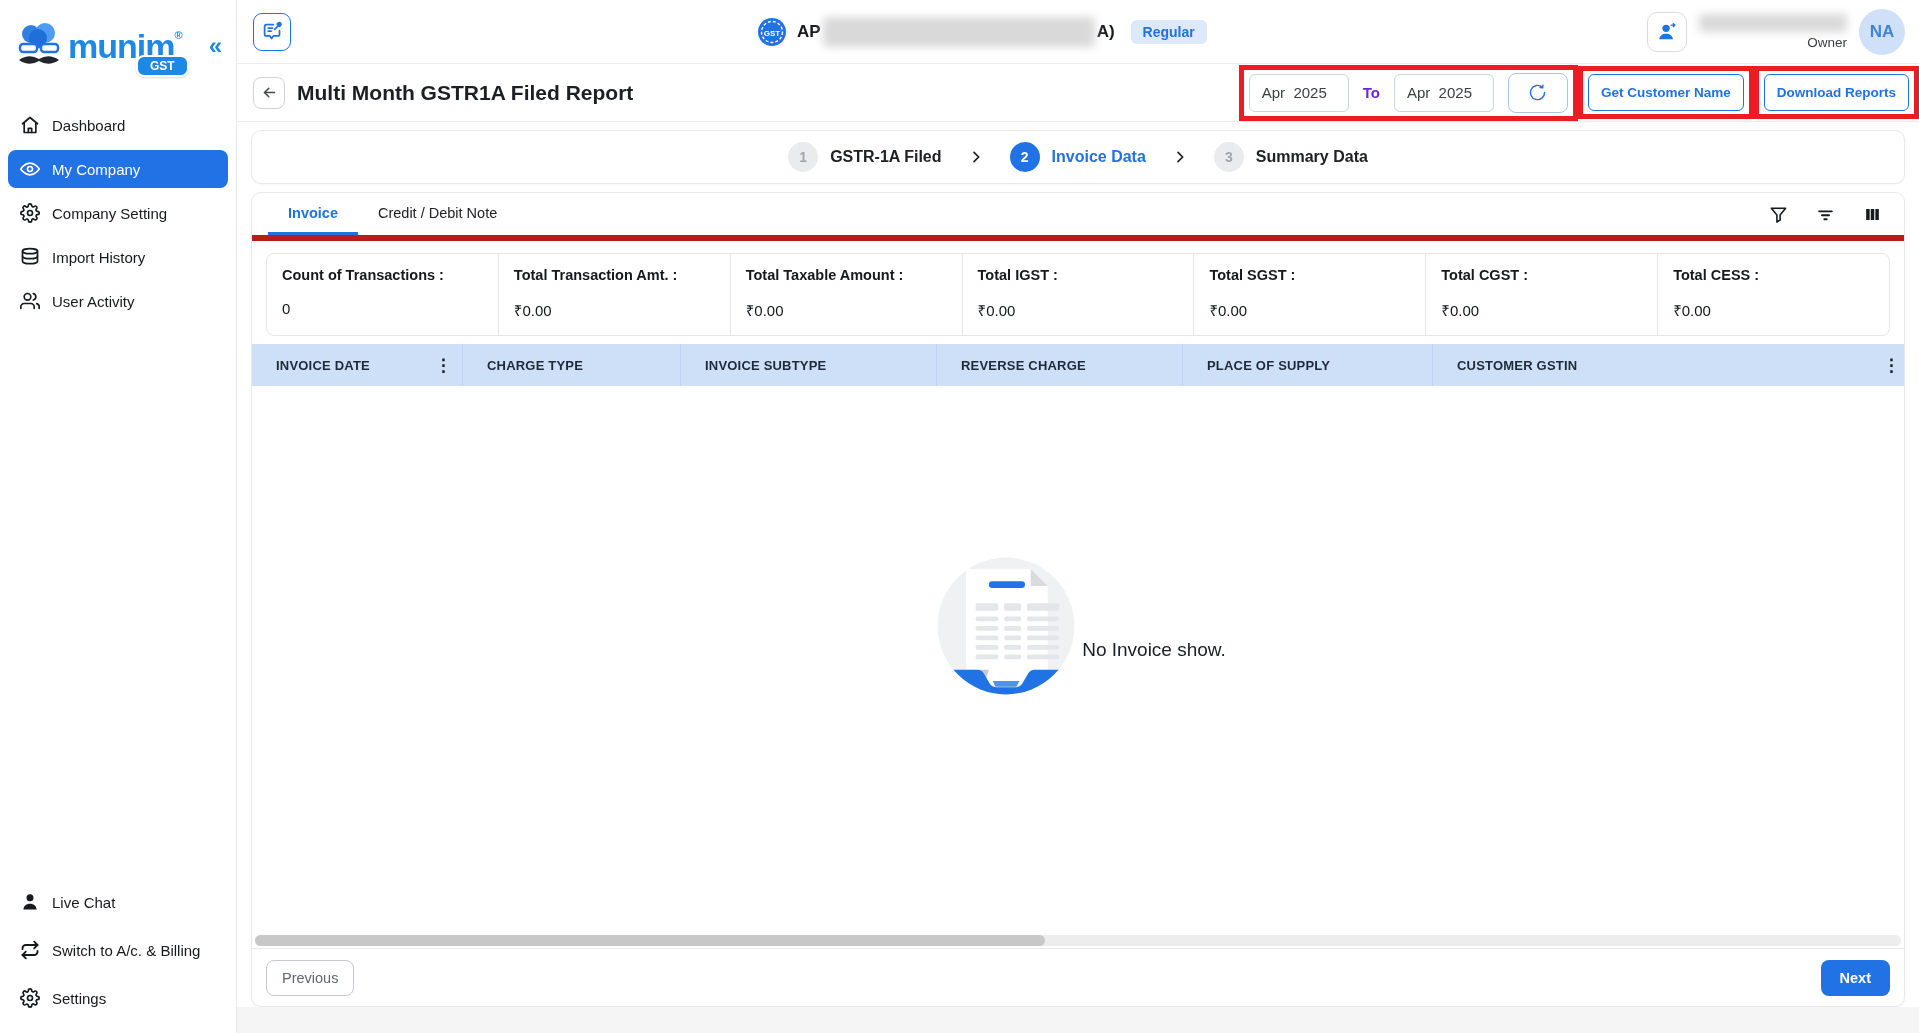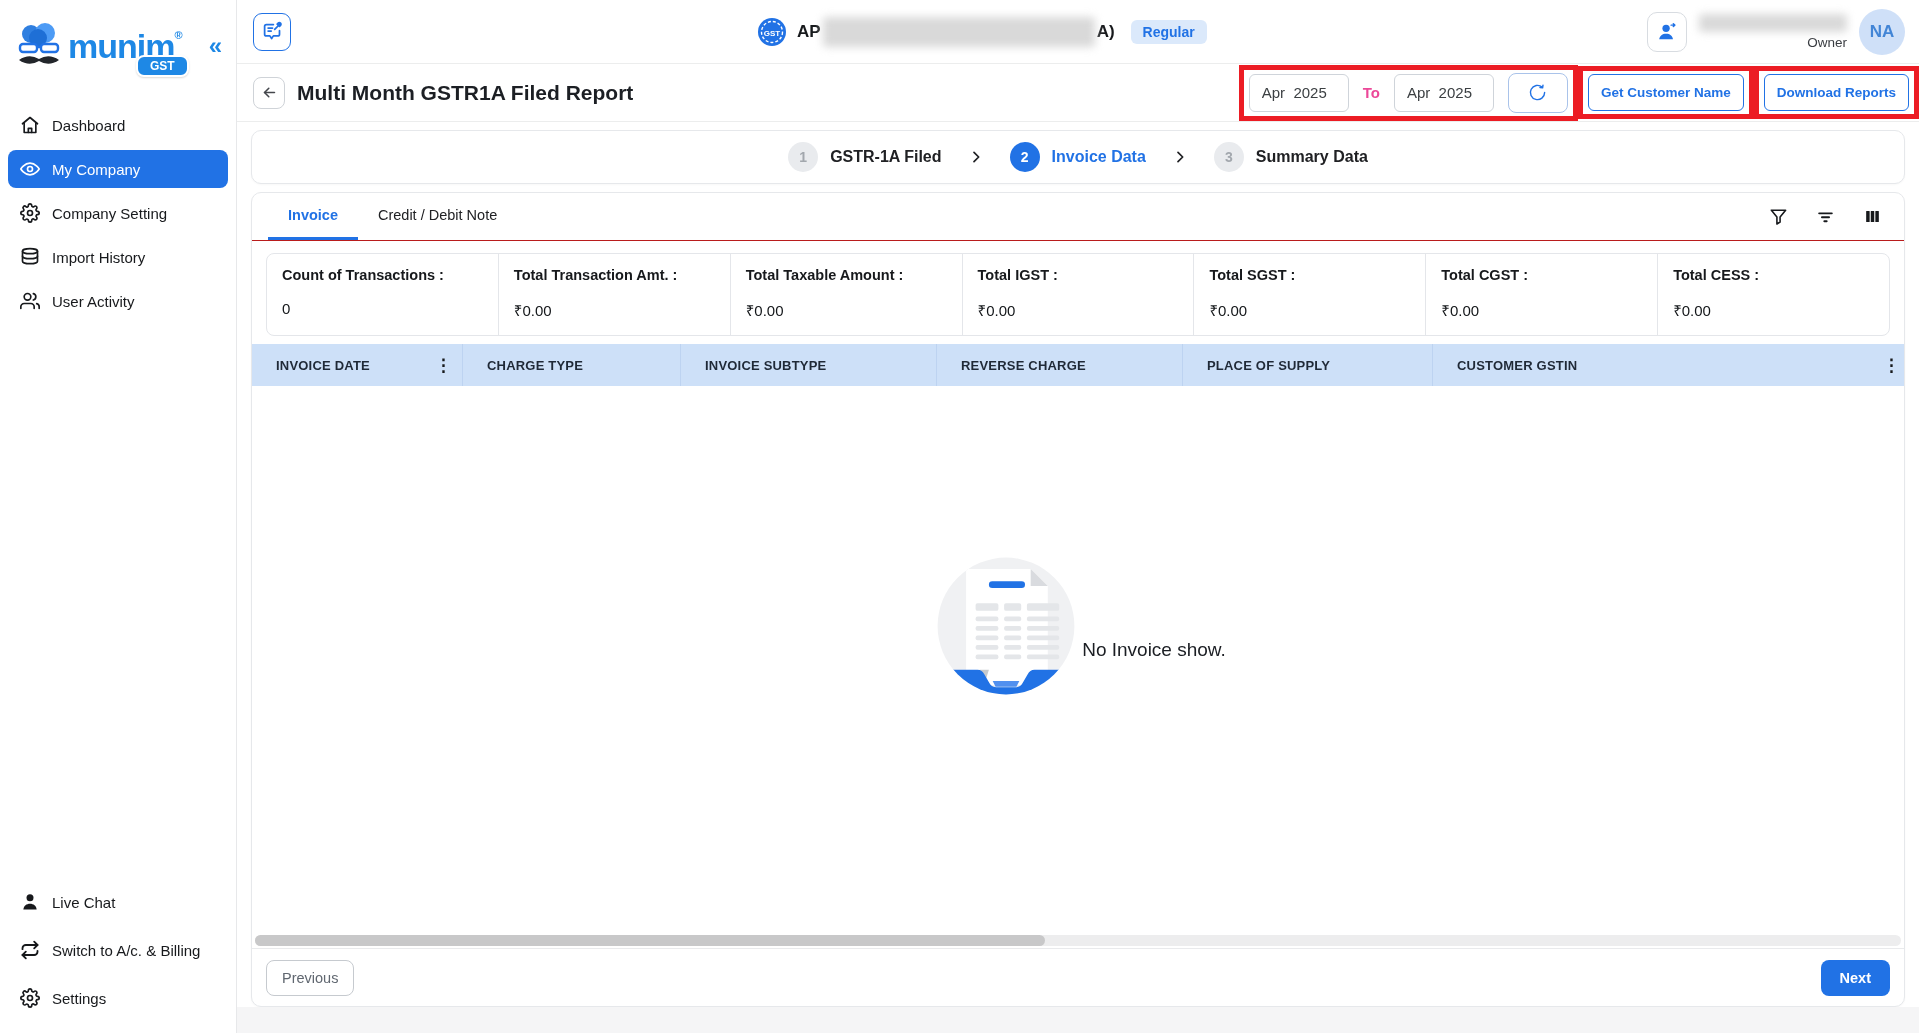--- a/index.html
+++ b/index.html
@@ -42,36 +42,36 @@
   .owner-label { font-size:13.5px; color:#3a3d42; }
   .avatar { width:46px; height:46px; border-radius:50%; background:#cfe0f8; color:#4285d6; font-weight:bold; font-size:17px; display:flex; align-items:center; justify-content:center; }
 
   
   .page-header { height:58px; min-height:58px; border-bottom:1px solid #eceded; display:flex; align-items:center; padding:0 0 0 16px; }
   .back-btn { width:32px; height:32px; border:1px solid #cfd3d8; border-radius:8px; background:#fff; display:flex; align-items:center; justify-content:center; color:#44474c; cursor:pointer; }
   .page-title { font-size:21px; font-weight:bold; color:#1c1f24; margin-left:12px; }
   .header-controls { margin-left:auto; display:flex; align-items:stretch; height:100%; align-items:center; }
   .annotation { border:5px solid #ec1c24; display:flex; align-items:center; padding:3px 5px; gap:8px; }
   .date-input { width:100px; height:38px; border:1px solid #cfd4da; border-radius:6px; font-size:15px; color:#3c4043; padding:0 12px; font-family:"Liberation Sans", sans-serif; background:#fff; }
-  .to-label { font-size:15px; font-weight:bold; color:#ec4899; padding:0 6px; }
+  .to-label { font-size:15px; font-weight:bold; color:#6d28d9; padding:0 6px; }
   .refresh-btn { width:60px; height:40px; border:1px solid #a9c3ea; border-radius:8px; background:#fff; display:flex; align-items:center; justify-content:center; color:#2172e5; cursor:pointer; margin-left:6px; }
   .blue-outline-btn { background:#fff; border:1.6px solid #2172e5; color:#2172e5; font-weight:bold; font-size:13.5px; padding:10px 12px; border-radius:6px; cursor:pointer; white-space:nowrap; font-family:"Liberation Sans", sans-serif; }
 
   
   .stepper-card { margin:8px 14px 0; border:1px solid #e6e8eb; border-radius:10px; background:#fff; height:54px; min-height:54px; display:flex; align-items:center; justify-content:center; box-shadow:0 1px 2px rgba(0,0,0,.03); }
   .step { display:flex; align-items:center; gap:12px; }
   .step-circle { width:30px; height:30px; border-radius:50%; background:#e9ebee; color:#a2a7ad; font-size:14px; font-weight:bold; display:flex; align-items:center; justify-content:center; }
   .step.active .step-circle { background:#2172e5; color:#fff; }
   .step-label { font-size:16px; font-weight:bold; color:#202124; }
   .step.active .step-label { color:#2172e5; }
   .step-chevron { margin:0 26px; color:#202124; }
 
   
   .main-card { margin:8px 14px 0; border:1px solid #e6e8eb; border-radius:10px; background:#fff; flex:1; display:flex; flex-direction:column; overflow:hidden; box-shadow:0 1px 2px rgba(0,0,0,.03); }
-  .tabs-row { height:48px; min-height:48px; border-bottom:1px solid #b91c1c; display:flex; align-items:stretch; padding:0 22px 0 16px; }
+  .tabs-row { height:48px; min-height:48px; border-bottom:6px solid #b91c1c; display:flex; align-items:stretch; padding:0 22px 0 16px; }
   .tab { display:flex; align-items:center; padding:0 20px; font-size:14.5px; color:#202124; cursor:pointer; border-bottom:3px solid transparent; }
   .tab.active { color:#2172e5; font-weight:bold; border-bottom-color:#2172e5; }
   .tabs-icons { margin-left:auto; display:flex; align-items:center; gap:28px; color:#17191c; }
   .tabs-icons .t-icon { width:19px; height:19px; cursor:pointer; }
 
   
   .summary-strip { margin:12px 14px 8px; border:1px solid #e4e6ea; border-radius:8px; display:flex; }
   .summary-cell { flex:1; padding:13px 15px 15px; }
   .summary-cell + .summary-cell { border-left:1px solid #e4e6ea; }
   .summary-label { font-size:14.5px; font-weight:bold; color:#17191c; }

